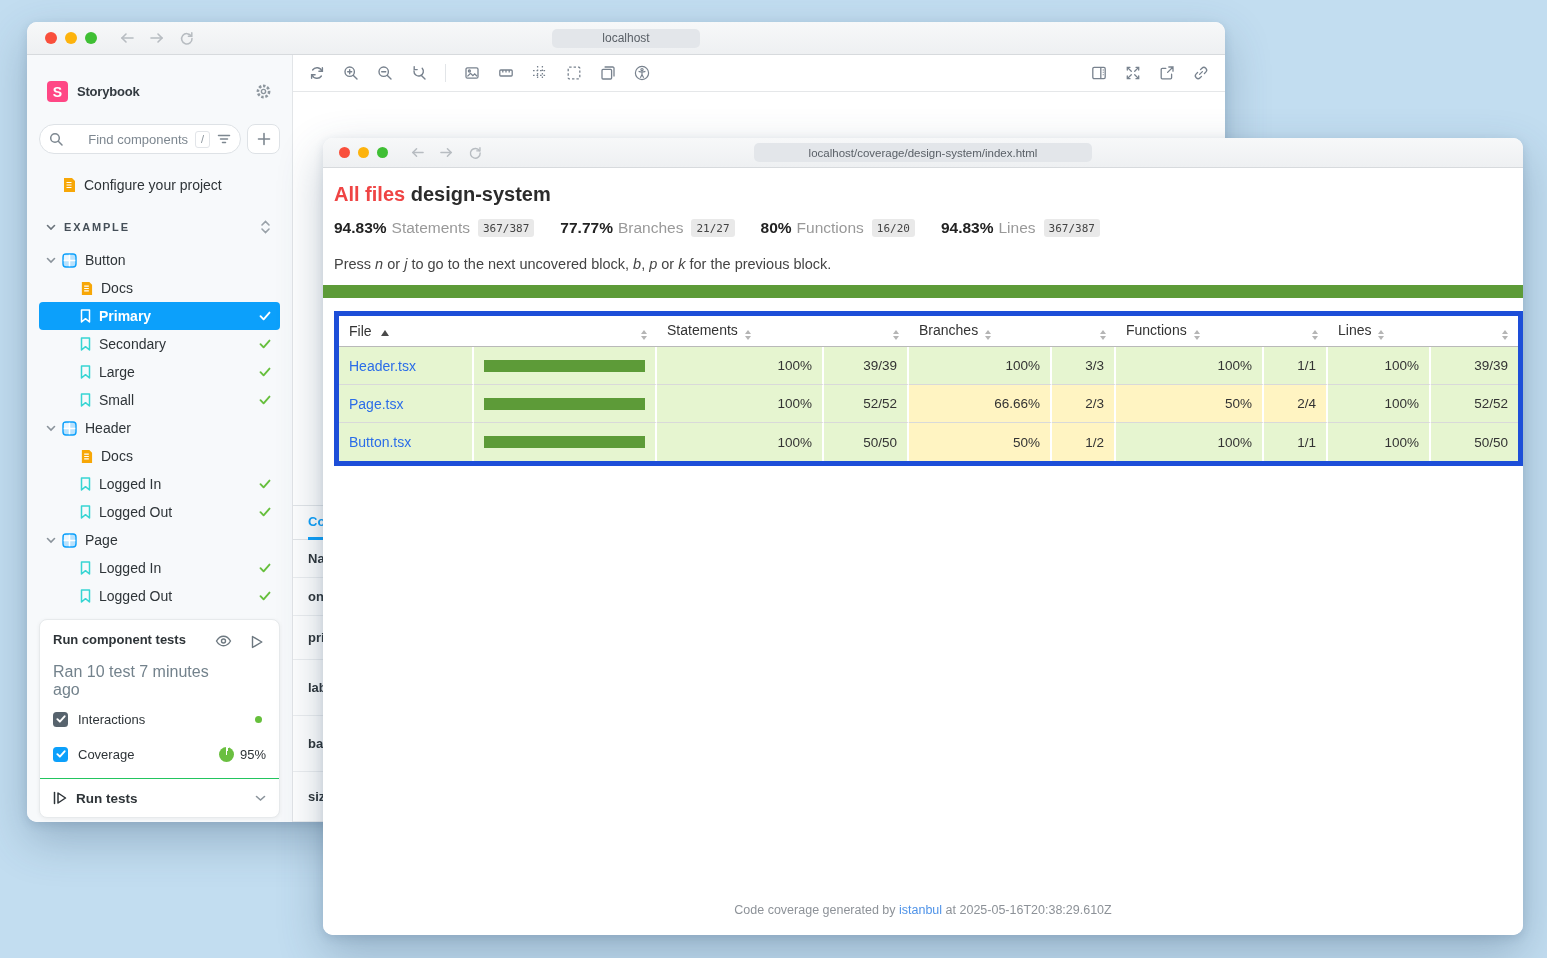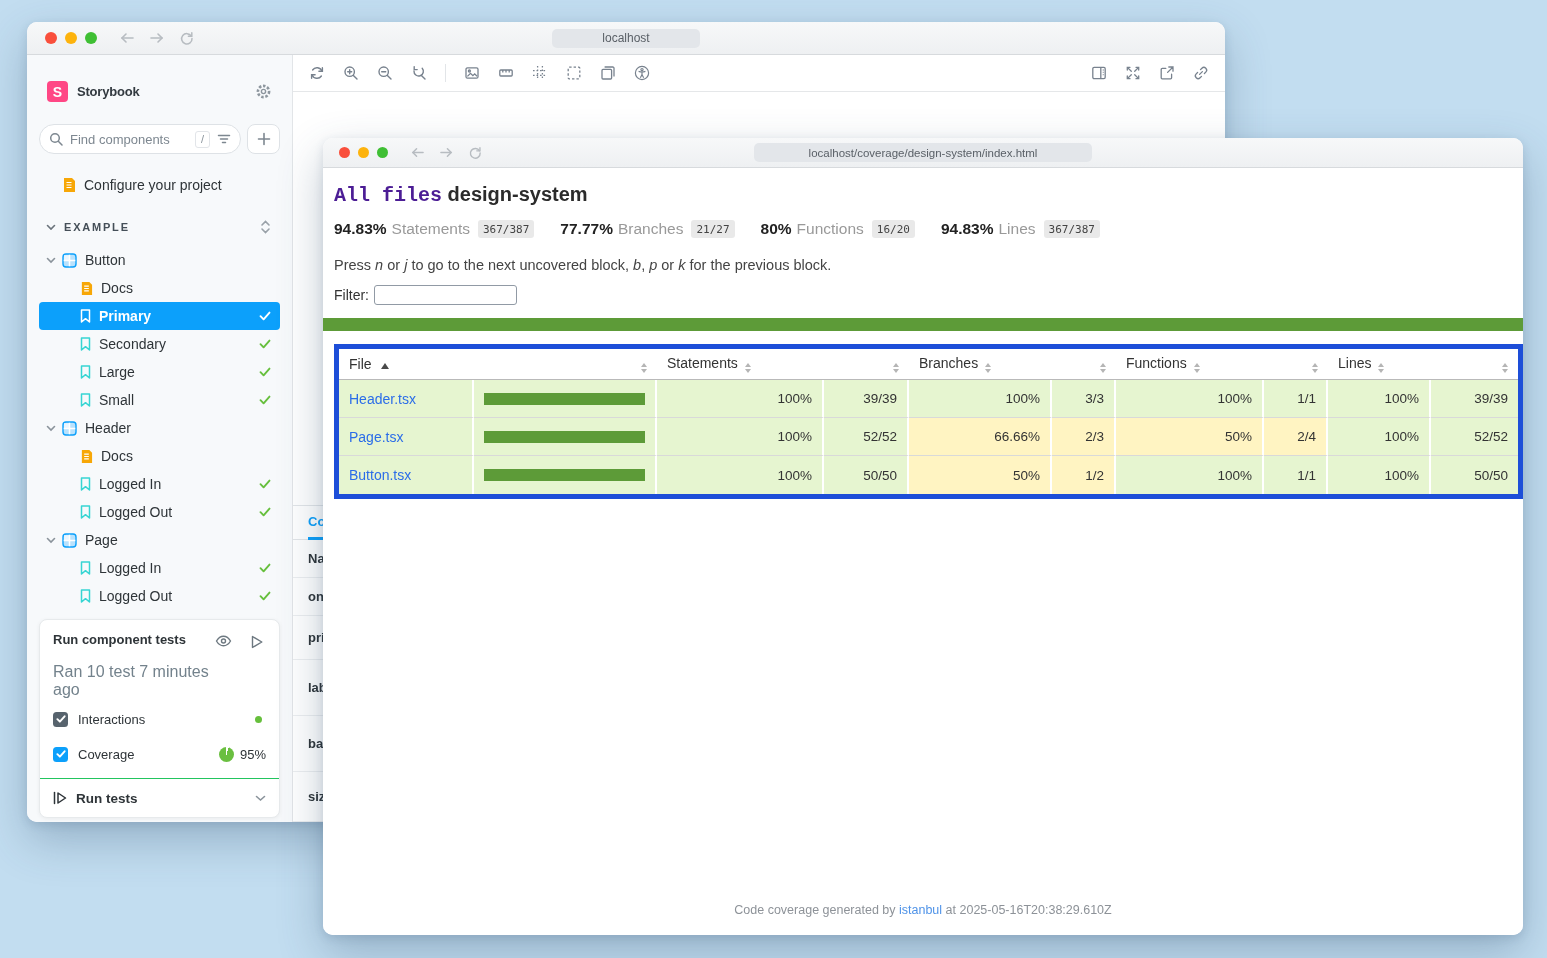--- a/index.html
+++ b/index.html
@@ -37,21 +37,21 @@
   .brand-row { display:flex; align-items:center; gap:9px; padding:26px 20px 0; position:relative; }
   .sb-logo { width:21px; height:21px; border-radius:4px; background:#ff4785; color:#fff;
     font-weight:bold; font-size:14px; display:flex; align-items:center; justify-content:center; }
   .brand-name { font-size:13px; font-weight:800; color:#333a40; letter-spacing:-.2px; }
   .gear { position:absolute; right:20px; top:28px; color:#8d969e; }
 
   
   .search-row { display:flex; gap:6px; margin:22px 12px 0; }
   .search-pill { flex:1; height:30px; border:1px solid #dee2e6; background:#fff;
     border-radius:16px; display:flex; align-items:center; padding:0 9px; gap:7px; color:#7d8790; }
-  .search-ph { flex:1; font-size:13px; color:#7d8790; }
+  .search-ph { flex:1; font-size:13px; color:#7d8790;text-align:right; }
   .slash-badge { border:1px solid #e2e5e9; border-radius:3px; font-size:11px; color:#8b949c;
     width:15px; height:17px; display:flex; align-items:center; justify-content:center; }
   .plus-btn { width:33px; height:30px; border:1px solid #dee2e6; border-radius:8px;
     background:#fff; color:#7d8790; display:flex; align-items:center; justify-content:center; }
 
   .configure-row { display:flex; align-items:center; gap:8px; margin-top:23px; padding-left:35px;
     font-size:14px; color:#2e3438; }
 
   .section-row { position:relative; display:flex; align-items:center; gap:8px;
     margin:25px 12px 0; padding-left:7px; height:18px; }
@@ -112,21 +112,21 @@
   
   #cov-window { left:323px; top:138px; width:1200px; height:797px; z-index:10; }
   #cov-window .titlebar { height:30px; }
   #cov-window .lights { margin-left:16px; }
   #cov-window .light { width:11px; height:11px; }
   #cov-window .urlpill { width:338px; height:19px; font-size:11.5px; }
   .cov-body { position:absolute; top:30px; left:0; right:0; bottom:0; background:#fff;
     border-radius:0 0 10px 10px; overflow:hidden; padding:12px 11px 0;
     color:#333; font-size:14px; }
   .cov-h1 { font-size:20px; font-weight:bold; color:#2b2b2b; margin-top:3px; }
-  .cov-h1 a { color:#4c1d95; text-decoration:none;font-family:Liberation Mono, monospace; }
+  .cov-h1 a { color:#ef4444; text-decoration:none; }
   .cov-stats { display:flex; gap:26px; margin-top:13px; align-items:center; }
   .stat { display:flex; align-items:center; }
   .stat .pct { font-weight:bold; color:#222; font-size:15.5px; }
   .stat .lab { color:#999; font-size:15.5px; margin-left:5px; }
   .stat .frac { font-family:"DejaVu Sans Mono", monospace; font-size:11px; color:#444;
     background:#e9e9e9; border-radius:3px; padding:2.5px 5px; margin-left:8px; }
   .cov-hint { margin-top:19px; color:#444; font-size:14.5px; }
   .cov-filter { margin-top:12px; display:flex; align-items:center; gap:5px; color:#333; }
   .cov-filter input { width:143px; height:20px; border:1px solid #919aa5; border-radius:3px;
     font-size:13px; padding:0 4px; }
@@ -647,24 +647,20 @@
     <span class="lab">Functions</span>
     <span class="frac">16/20</span>
         </div>
         <div class="stat">
           <span class="pct">94.83%</span>
     <span class="lab">Lines</span>
     <span class="frac">367/387</span>
         </div>
       </div>
     <div class="cov-hint" id="cov-hint"><span>Press </span><em>n</em><span> or </span><em>j</em><span> to go to the next uncovered block, </span><em>b</em><span>, </span><em>p</em><span> or </span><em>k</em><span> for the previous block.</span></div>
-    <div class="cov-filter">
-      <span>Filter:</span>
-      <input type="text" value="" style="">
-    </div>
     <div class="statusbar"></div>
 
     <table class="cov">
       <colgroup>
         <col style="width:135px">
           <col style="width:183px">
         <col style="width:167px">
           <col style="width:85px">
         <col style="width:143px">
           <col style="width:64px">

